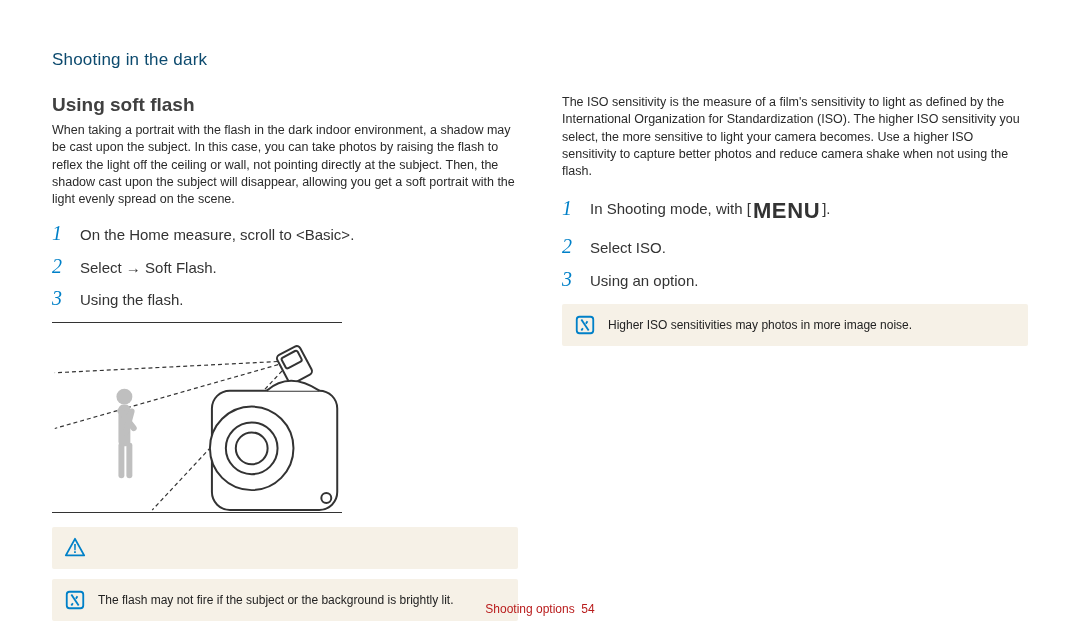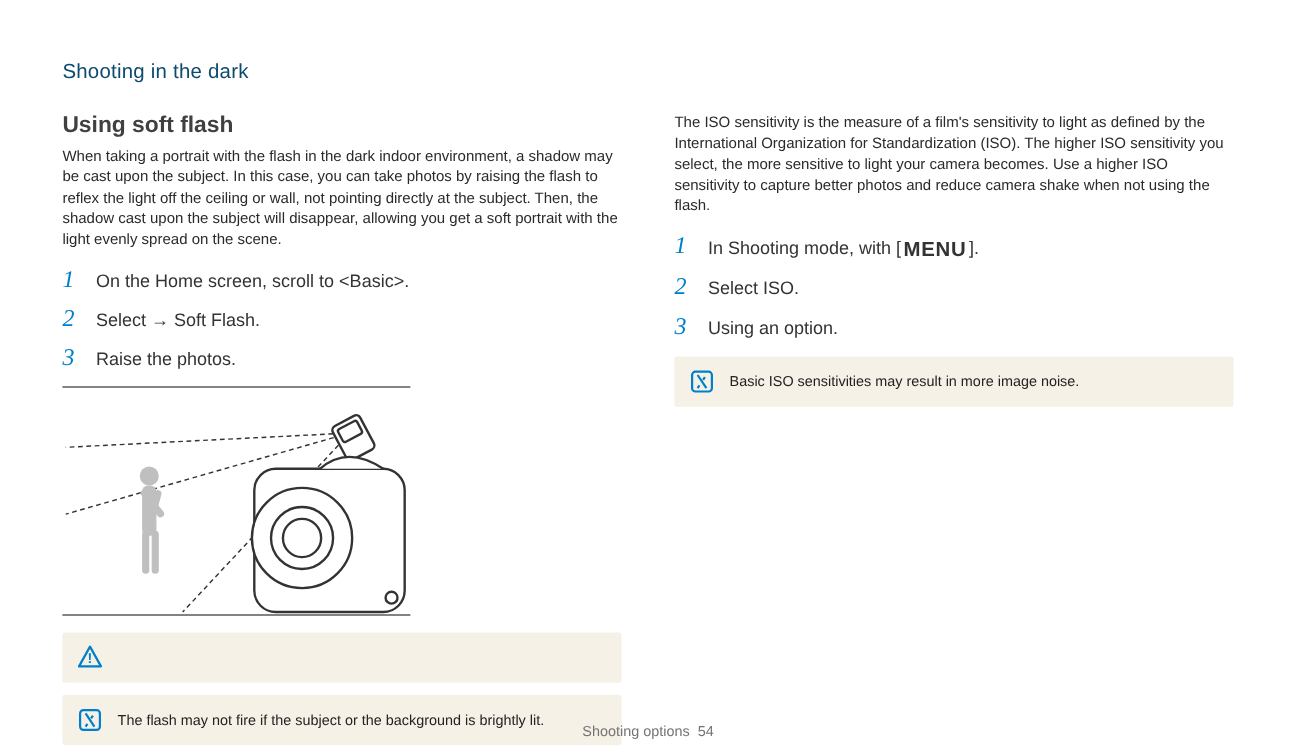--- a/index.html
+++ b/index.html
@@ -55,21 +55,21 @@
   }
   .steptext { line-height: 1.5; }
   .bold { font-weight: 400; }
   .arrow { font-weight: 400; }
   .menu-icon {
     display: inline-block;
     font-weight: 800;
     letter-spacing: 0.6px;
     padding: 0 2px;
     vertical-align: middle;
-    font-size: 17px;
+    font-size: 22px;
   }
   .sub-bullet {
     font-size: 12.5px;
     margin-left: 36px;
     line-height: 1.4;
     list-style: none;
     position: relative;
     padding-left: 10px;
     color: #222;
   }
@@ -118,53 +118,53 @@
     width: 290px;
     margin-top: 10px;
     margin-bottom: 0;
   }
   .footer {
     position: absolute;
     bottom: 14px;
     left: 0; right: 0;
     text-align: center;
     font-size: 12px;
-    color: #737373;
+    color: #b91c1c;
   }
   .with-left .callout { margin-top: 10px; }
 </style>
 </head>
 <body>
 
 <div class="page-header">Shooting in the dark</div>
 
 <div class="columns">
 
   <div class="col with-left">
     <div class="section-heading">Using soft flash</div>
     <div class="section-body">When taking a portrait with the flash in the dark indoor environment, a shadow may be cast upon the subject. In this case, you can take photos by raising the flash to reflex the light off the ceiling or wall, not pointing directly at the subject. Then, the shadow cast upon the subject will disappear, allowing you get a soft portrait with the light evenly spread on the scene.</div>
 
     <ul class="steps">
       <li>
         <span class="stepnum">1</span>
         <span class="steptext">
-          <span>On the Home screen, scroll to </span><span class="bold">&lt;Basic&gt;</span><span>.</span>
+          <span>On the Home measure, scroll to </span><span class="bold">&lt;Basic&gt;</span><span>.</span>
         </span>
       </li>
       <li>
         <span class="stepnum">2</span>
         <span class="steptext">
           <span>Select </span>
           <span class="arrow"> → </span>
           <span class="bold">Soft Flash</span><span>.</span>
         </span>
       </li>
       <li>
         <span class="stepnum">3</span>
-        <span class="steptext">Raise the photos.</span>
+        <span class="steptext">Using the flash.</span>
       </li>
     </ul>
 
     <div class="sep-line"></div>
 
     <div class="illustration">
       <svg viewBox="0 0 290 184">
 
         <line x1="240" y1="32" x2="2" y2="44" stroke="#333" stroke-width="1.2" stroke-dasharray="4 3"></line>
         <line x1="240" y1="32" x2="2" y2="100" stroke="#333" stroke-width="1.2" stroke-dasharray="4 3"></line>
@@ -243,21 +243,21 @@
 
 
     <div class="callout">
       <span class="callout-icon">
         <svg viewBox="0 0 24 24">
             <rect x="3" y="3" width="18" height="18" rx="3" fill="none" stroke="#0080c8" stroke-width="2"></rect>
             <line x1="8" y1="6" x2="16" y2="18" stroke="#0080c8" stroke-width="2"></line>
             <line x1="8" y1="18" x2="16" y2="6" stroke="#0080c8" stroke-width="2" stroke-dasharray="3 6"></line>
           </svg>
       </span>
-      <span>Basic ISO sensitivities may result in more image noise.</span>
+      <span>Higher ISO sensitivities may photos in more image noise.</span>
     </div>
   </div>
 
 </div>
 
 <div class="footer">
   <span>Shooting options</span>&nbsp;&nbsp;<span>54</span>
 </div>
 
 </body></html>

